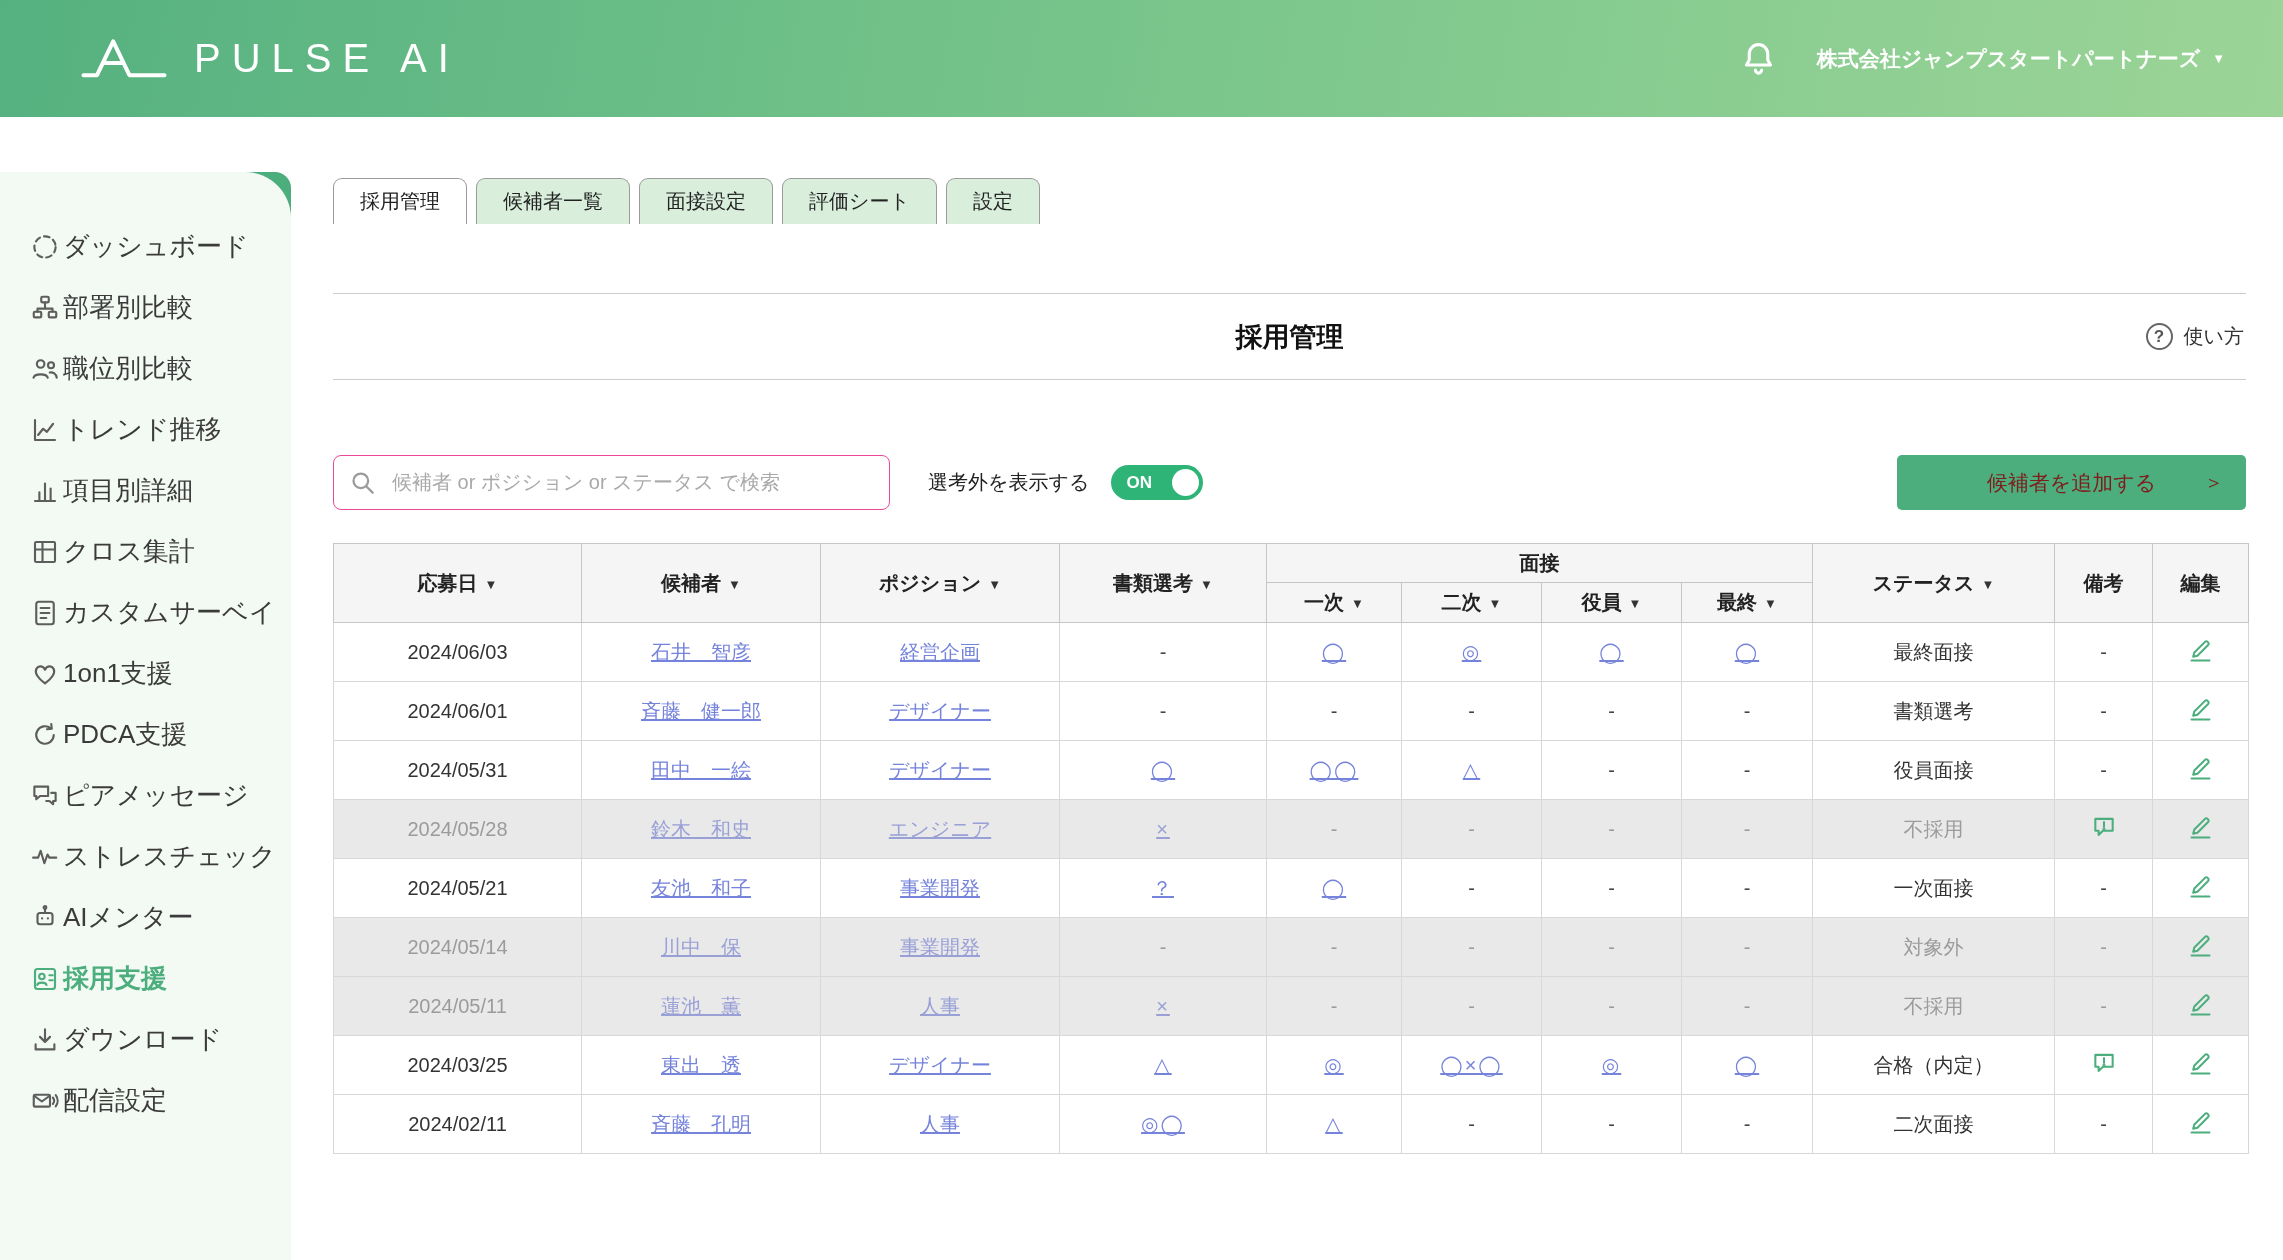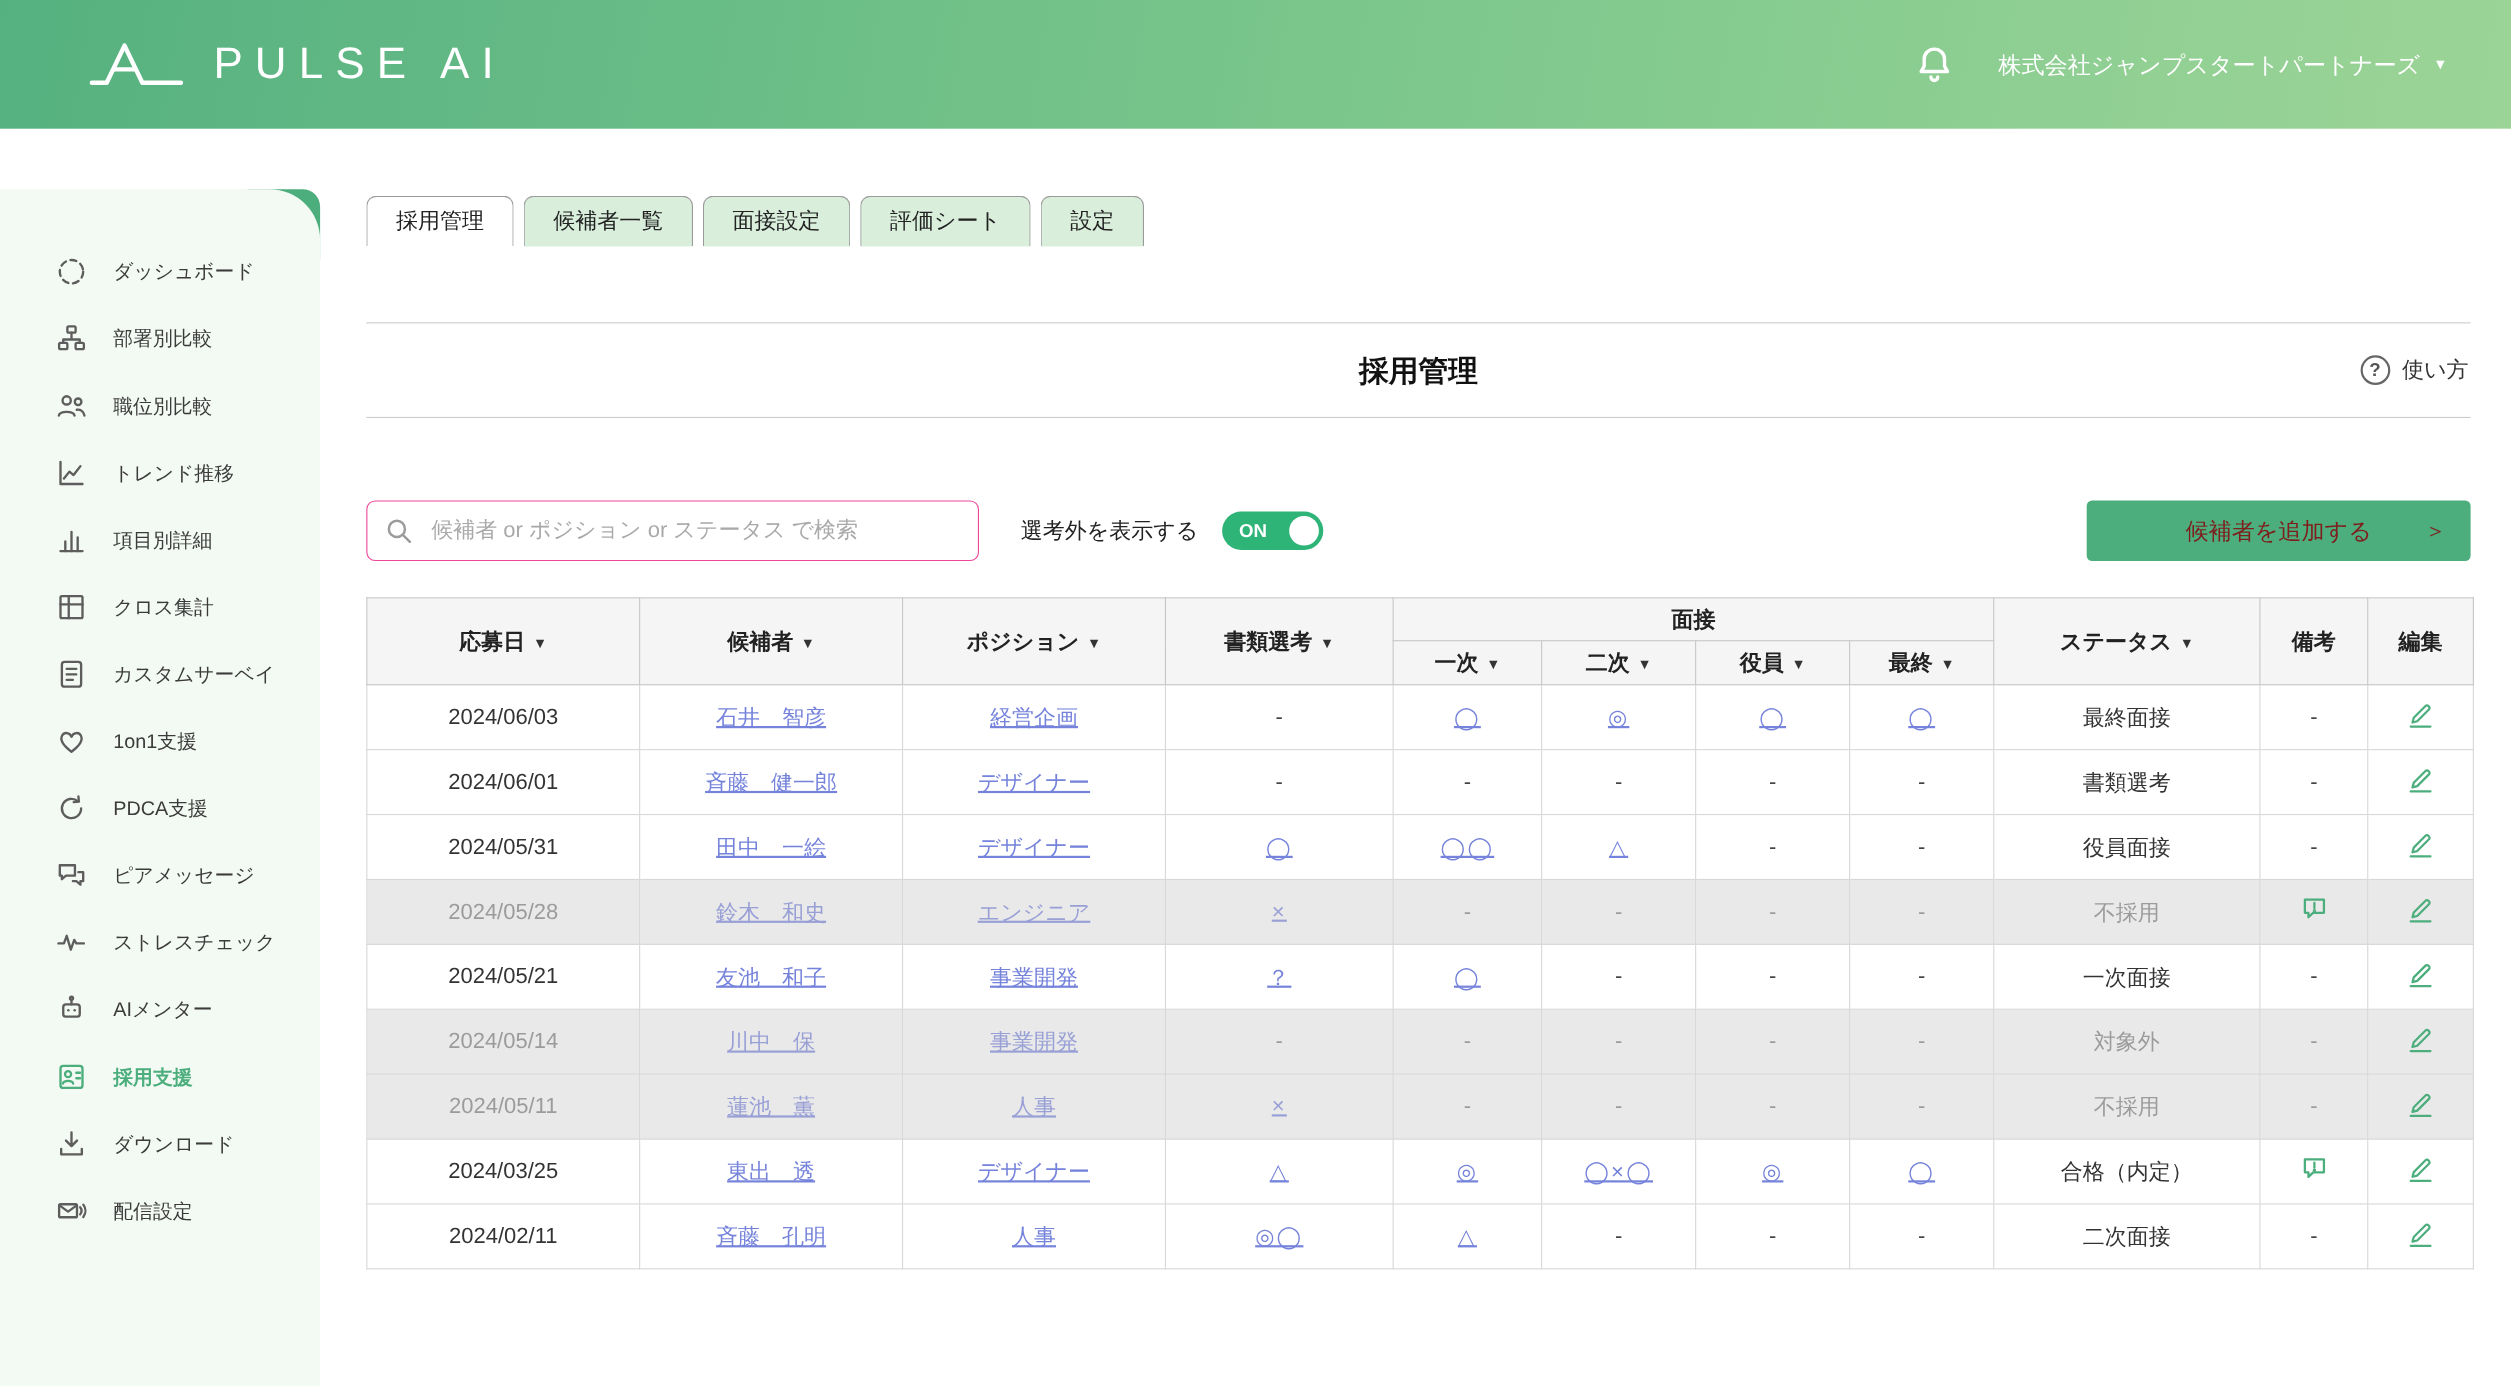--- a/index.html
+++ b/index.html
@@ -11,28 +11,28 @@
   
   .header{position:absolute;top:0;left:0;right:0;height:117px;
     background:linear-gradient(100deg,var(--grad-a) 0%,#7cc78c 55%,var(--grad-b) 100%);
     display:flex;align-items:center;padding:0 58px 0 78px;box-sizing:border-box;}
   .logo{display:flex;align-items:center;gap:24px;}
   .logo svg{width:92px;height:54px;stroke:#fff;fill:none;stroke-width:3;stroke-linecap:round;stroke-linejoin:round;}
   .brand{color:#fff;font-size:40px;letter-spacing:11px;font-weight:400;}
   .hright{margin-left:auto;display:flex;align-items:center;gap:40px;}
   .bell{cursor:pointer;display:flex;}
   .bell svg{width:37px;height:37px;stroke:#fff;fill:none;stroke-width:2;stroke-linecap:round;stroke-linejoin:round;}
-  .company{color:#fff;font-size:21px;font-weight:normal;display:flex;align-items:center;gap:12px;cursor:pointer;}
+  .company{color:#fff;font-size:21px;font-weight:bold;display:flex;align-items:center;gap:12px;cursor:pointer;}
   .company .caret{font-size:13px;}
   
   .sb-green{position:absolute;top:172px;left:225px;width:66px;height:64px;background:var(--primary);border-top-right-radius:16px;}
   .sidebar{position:absolute;top:172px;left:0;width:291px;bottom:0;background:#f3f9f3;
     border-top-right-radius:46px;padding-top:44px;box-sizing:border-box;}
-  .side-item{height:61px;display:flex;align-items:center;gap:23px;padding:0 8px 0 30px;
-    color:#3b3b3b;font-size:18px;cursor:pointer;white-space:nowrap;margin-left:20px;}
+  .side-item{height:61px;display:flex;align-items:center;gap:3px;padding:0 8px 0 30px;
+    color:#3b3b3b;font-size:26px;cursor:pointer;white-space:nowrap;}
   .side-icon{width:30px;height:30px;color:#5d5d5d;flex:none;display:flex;}
   .side-icon svg{width:30px;height:30px;fill:none;stroke:currentColor;stroke-width:1.7;stroke-linecap:round;stroke-linejoin:round;}
   .side-item.active{color:var(--primary);font-weight:bold;text-align:right;}
   .side-item.active .side-icon{color:var(--primary);}
   
   .main{position:absolute;left:291px;top:117px;right:0;bottom:0;padding:0 37px 0 42px;box-sizing:border-box;}
   .tabs{margin-top:61px;display:flex;gap:9px;}
   .tab{padding:0 26px;height:45px;line-height:45px;font-size:20px;border:1px solid #9b9b9b;border-bottom:none;
     border-radius:9px 9px 0 0;background:#d9efdc;color:#222;cursor:pointer;}
   .tab.active{background:#fff;}

